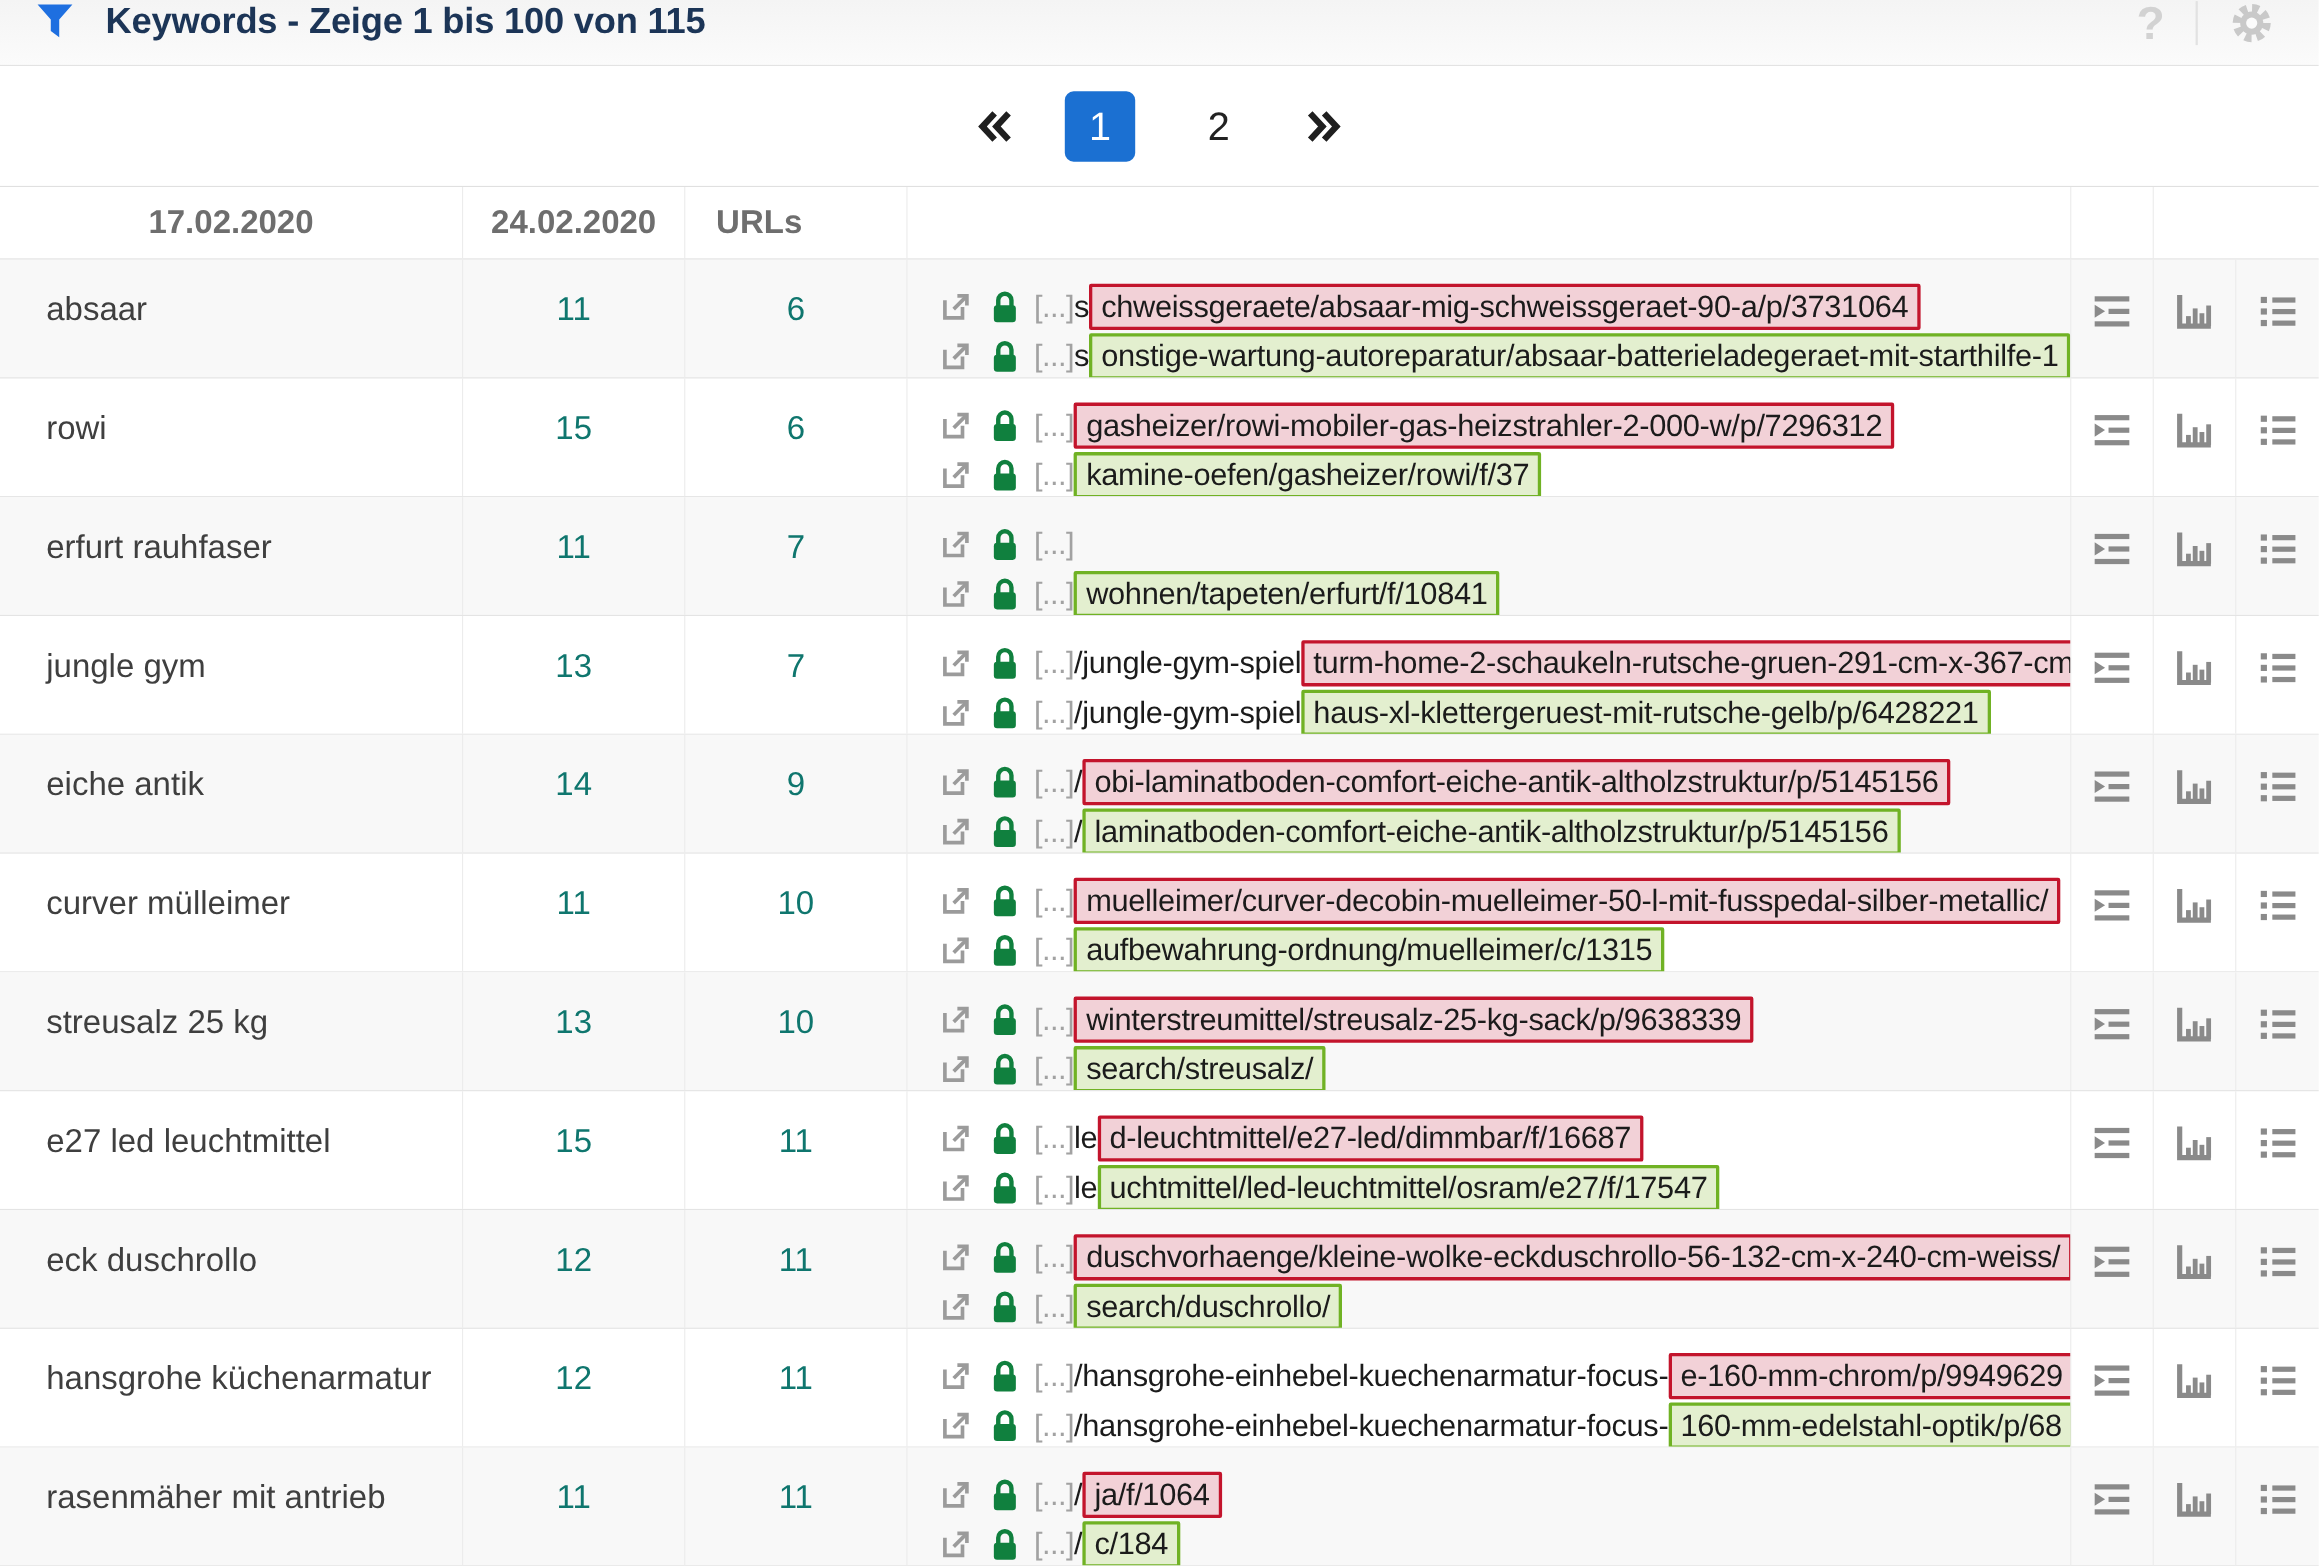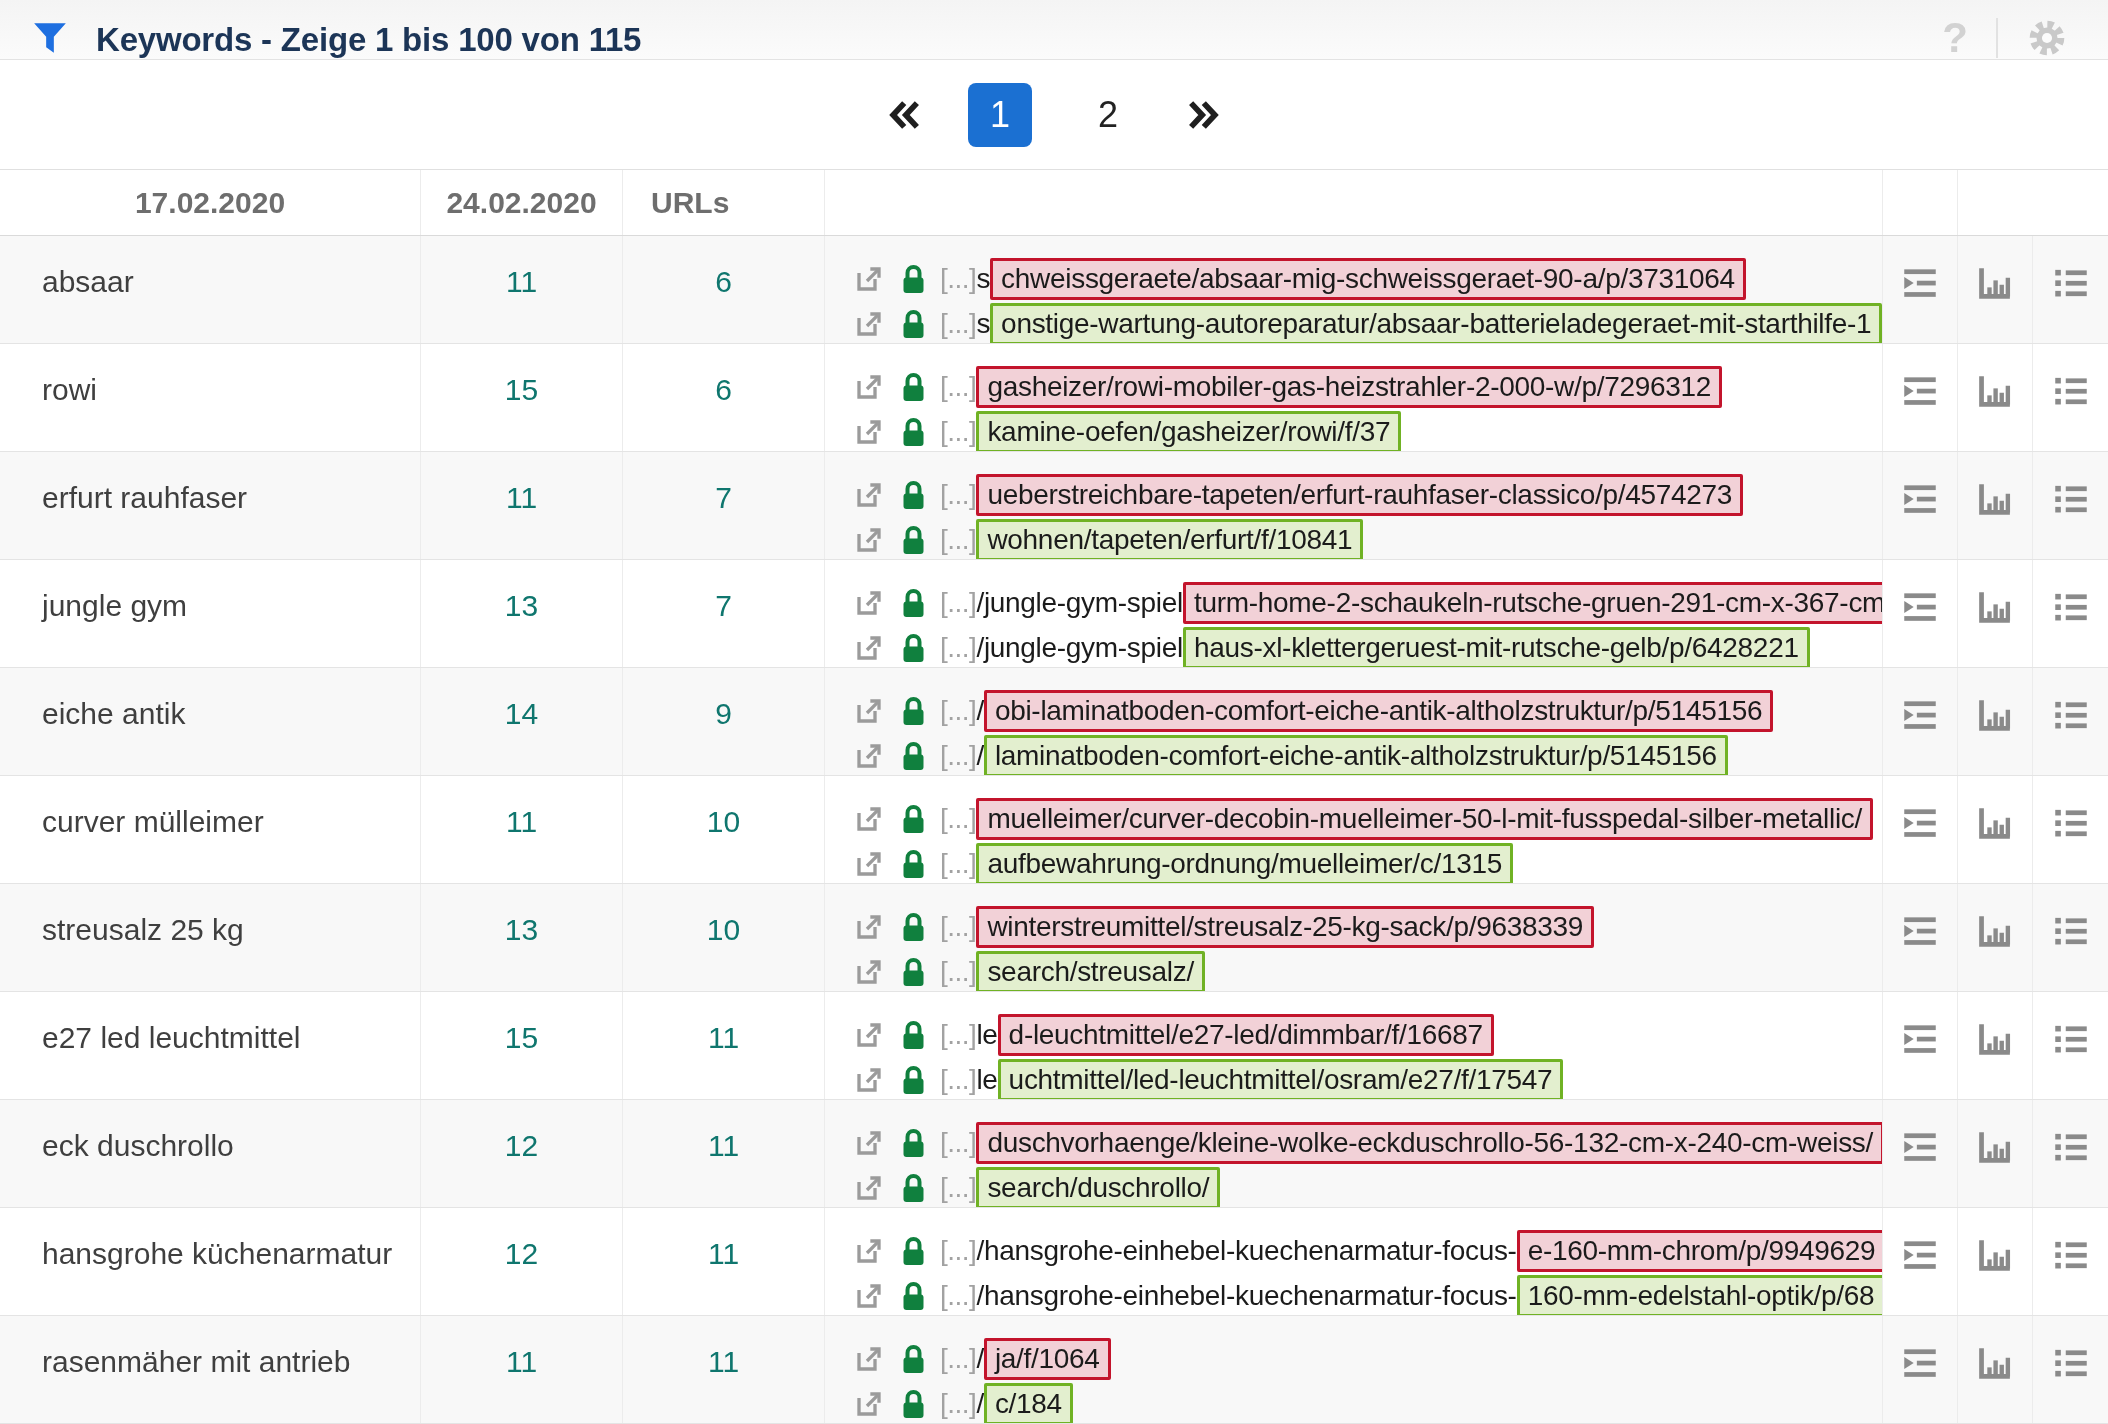--- a/index.html
+++ b/index.html
@@ -1,21 +1,21 @@
 <!DOCTYPE html>
 <html><head>
 <meta charset="utf-8">
 <style>
   * { margin:0; padding:0; box-sizing:border-box; }
   html,body { width:2108px; height:1424px; overflow:hidden; background:#fff;
               font-family:"Liberation Sans", sans-serif; }
 
   
   .topbar { height:60px; background:linear-gradient(#f4f4f4,#fbfbfb);
-            border-bottom:1px solid #e3e3e3; display:flex; align-items:flex-end; }
+            border-bottom:1px solid #e3e3e3; display:flex; align-items:flex-start; }
   .topbar .funnel { margin-left:30px; display:flex; align-items:center; }
   .topbar h1 { margin-left:26px; font-size:33px; font-weight:800; color:#1c3557; letter-spacing:-0.2px; }
   .topbar .right { margin-left:auto; display:flex; align-items:center; gap:28px; padding-right:40px; }
   .help { font-size:42px; font-weight:700; color:#d2d2d2; line-height:1; }
   .vdiv { width:2px; height:40px; background:#e2e2e2; }
 
   
   .pagebar { height:109px; display:flex; align-items:center; justify-content:center; gap:44px; background:#fff; }
   .chev { display:flex; align-items:center; }
   .page-btn { min-width:64px; height:64px; border-radius:8px; display:flex; align-items:center;
@@ -257,21 +257,20 @@
           </svg>
         </span>
         <span class="ico lock">
           <svg width="29" height="32" viewBox="0 0 28 32">
             <path d="M8 16v-6a6 6 0 0 1 12 0v6" fill="none" stroke="#10803e" stroke-width="4"></path>
             <rect x="4" y="14.5" width="20" height="15.5" rx="3" fill="#10803e"></rect>
           </svg>
         </span>
         <span class="dots">[...]</span>
           <span class="pre"></span>
-          <span class="hl hl-removed">ueberstreichbare-tapeten/erfurt-rauhfaser-classico/p/4574273</span>
       </div>
       <div class="url-line">
         <span class="ico ext">
           <svg width="32" height="32" viewBox="0 0 24 24" fill="none" stroke="#9b9b9b" stroke-width="2.5">
             <path d="M4.5 7.5v12h12v-7.5"></path>
               <path d="M13 4.5h6.5V11"></path>
               <path d="M19.2 4.8 10.5 13.5"></path>
           </svg>
         </span>
         <span class="ico lock">

